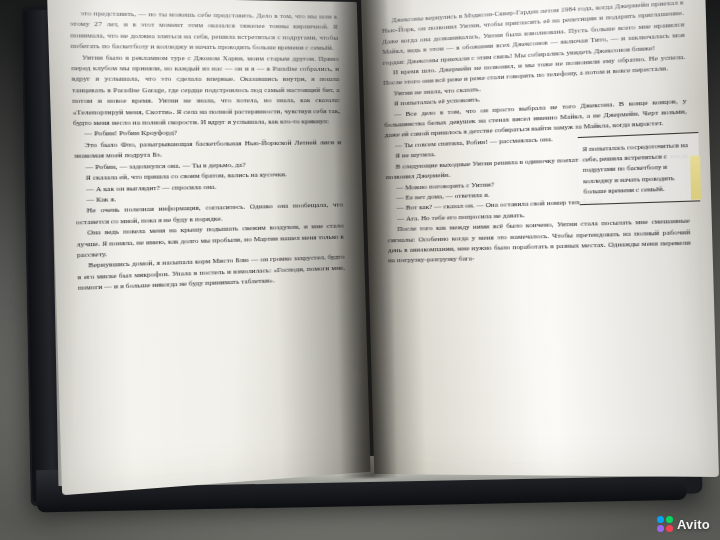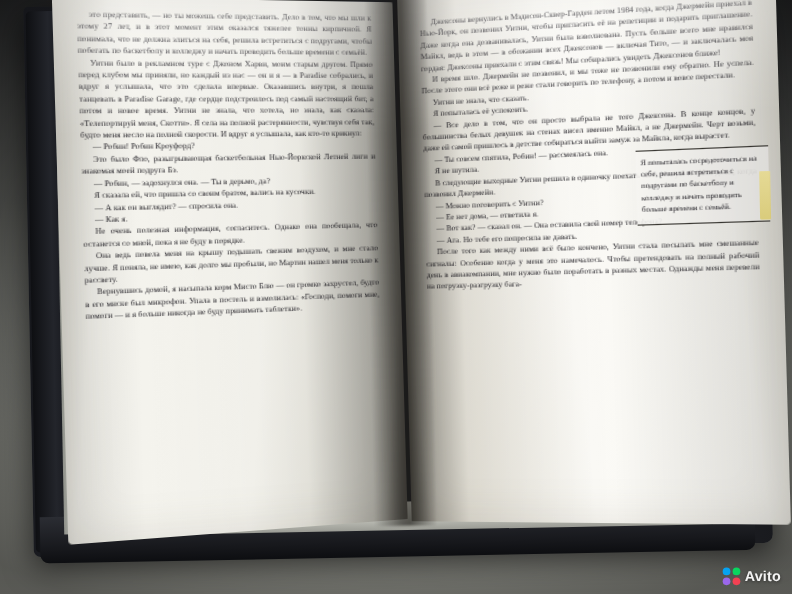--- a/index.html
+++ b/index.html
@@ -200,21 +200,21 @@
   .blurline {
     filter: blur(0.25px);
   }
 
   
   .avito {
     position: absolute;
     right: 10px;
     bottom: 8px;
     display: flex;
-    align-items: flex-start;
+    align-items: center;
     gap: 4px;
     font-family: "Liberation Sans", sans-serif;
     color: #ffffff;
     font-size: 13px;
     font-weight: bold;
     letter-spacing: 0.2px;
     text-shadow: 0 1px 3px rgba(0,0,0,0.55);
     opacity: 0.93;
   }
   .avito-dots {

